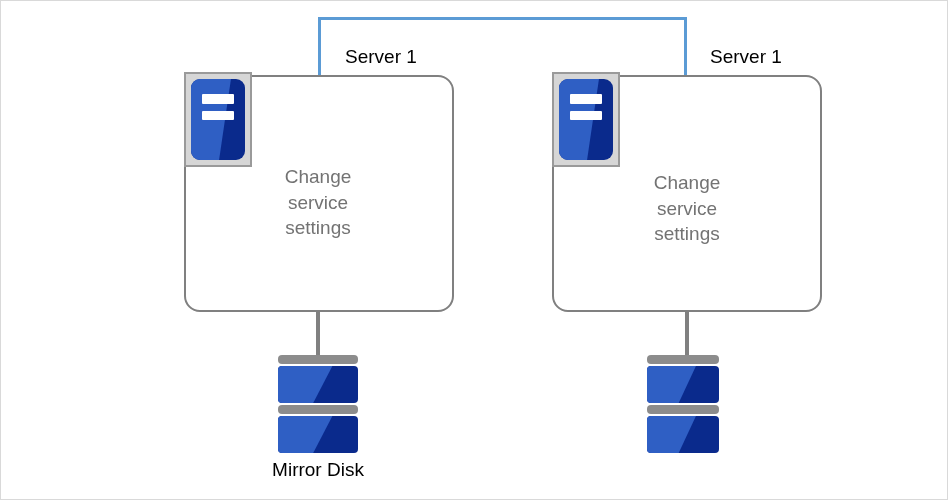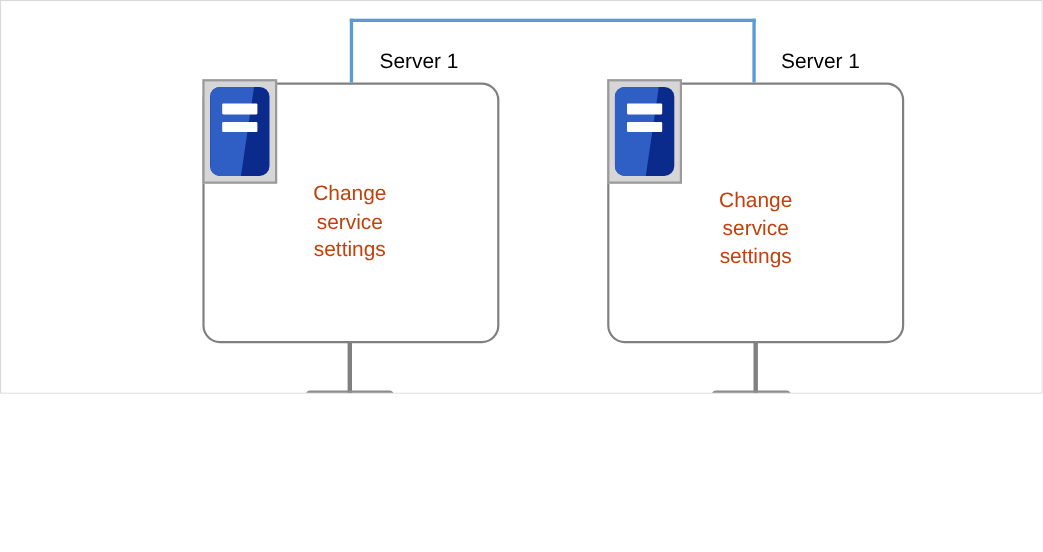--- a/index.html
+++ b/index.html
@@ -3,21 +3,21 @@
 <meta charset="utf-8">
 <style>
   html, body {
     margin: 0;
     padding: 0;
     background: #ffffff;
   }
   #canvas {
     position: relative;
     width: 948px;
-    height: 358px;
+    height: 500px;
     background: #ffffff;
     border: 1px solid #d9d9d9;
     box-sizing: border-box;
     overflow: hidden;
     font-family: "Liberation Sans", sans-serif;
   }
 
   
   .bracket-top {
     position: absolute;
@@ -62,21 +62,21 @@
   }
   #server-box-1 { left: 183px; top: 74px; width: 270px; height: 237px; }
   #server-box-2 { left: 551px; top: 74px; width: 270px; height: 237px; }
 
   .server-box-text {
     position: absolute;
     width: 160px;
     text-align: center;
     font-size: 19px;
     line-height: 25.5px;
-    color: #c2410c;
+    color: #737373;
   }
   #server-text-1 { left: 237px; top: 163px; }
   #server-text-2 { left: 606px; top: 169px; }
 
   
   .service-icon {
     position: absolute;
     width: 68px;
     height: 95px;
     background: #d6d6d6;
@@ -218,14 +218,15 @@
     <div class="disk-block"></div>
   </div>
 
   <div class="disk-stack" id="disk-stack-2">
     <div class="disk-platter-bar"></div>
     <div class="disk-block"></div>
     <div class="disk-platter-bar"></div>
     <div class="disk-block"></div>
   </div>
 
+  <div class="disk-label" id="mirror-disk-label">Mirror Disk</div>
 
 </div>
 
 </body></html>

